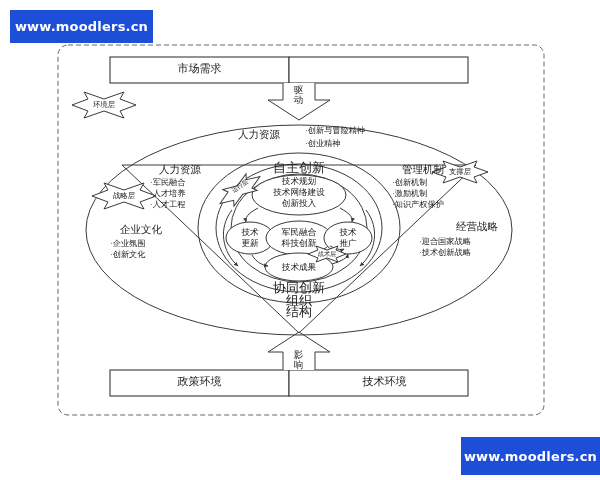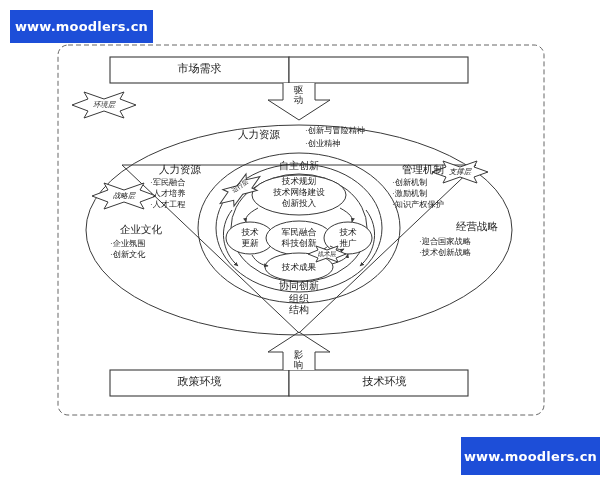--- a/index.html
+++ b/index.html
@@ -22,22 +22,22 @@
 
   .lbl{
     position:absolute;text-align:center;line-height:1.08;
     white-space:nowrap;pointer-events:none;
   }
   .hd{font-size:10.5px;}
   .bul{font-size:8.2px;text-align:left;line-height:1.28;}
   .boxtxt{font-size:11px;}
   .core{font-size:8.6px;line-height:1.2;}
   .corebig{font-size:8.8px;line-height:1.18;}
-  .ring{font-size:10px;}
-  .badge{font-size:7.4px;font-style:italic;}
+  .ring{font-size:13px;}
+  .badge{font-size:7.4px;}
   .badge-sm{font-size:6.1px;}
   .vert{font-size:9.5px;line-height:1.02;width:11px;white-space:normal;}
   .caption{
     position:absolute;left:0;top:425px;width:600px;text-align:center;
     font-family:"DejaVu Sans","Liberation Sans",sans-serif;
     font-weight:bold;font-size:11px;color:#111;
   }
 </style>
 </head>
 <body>

